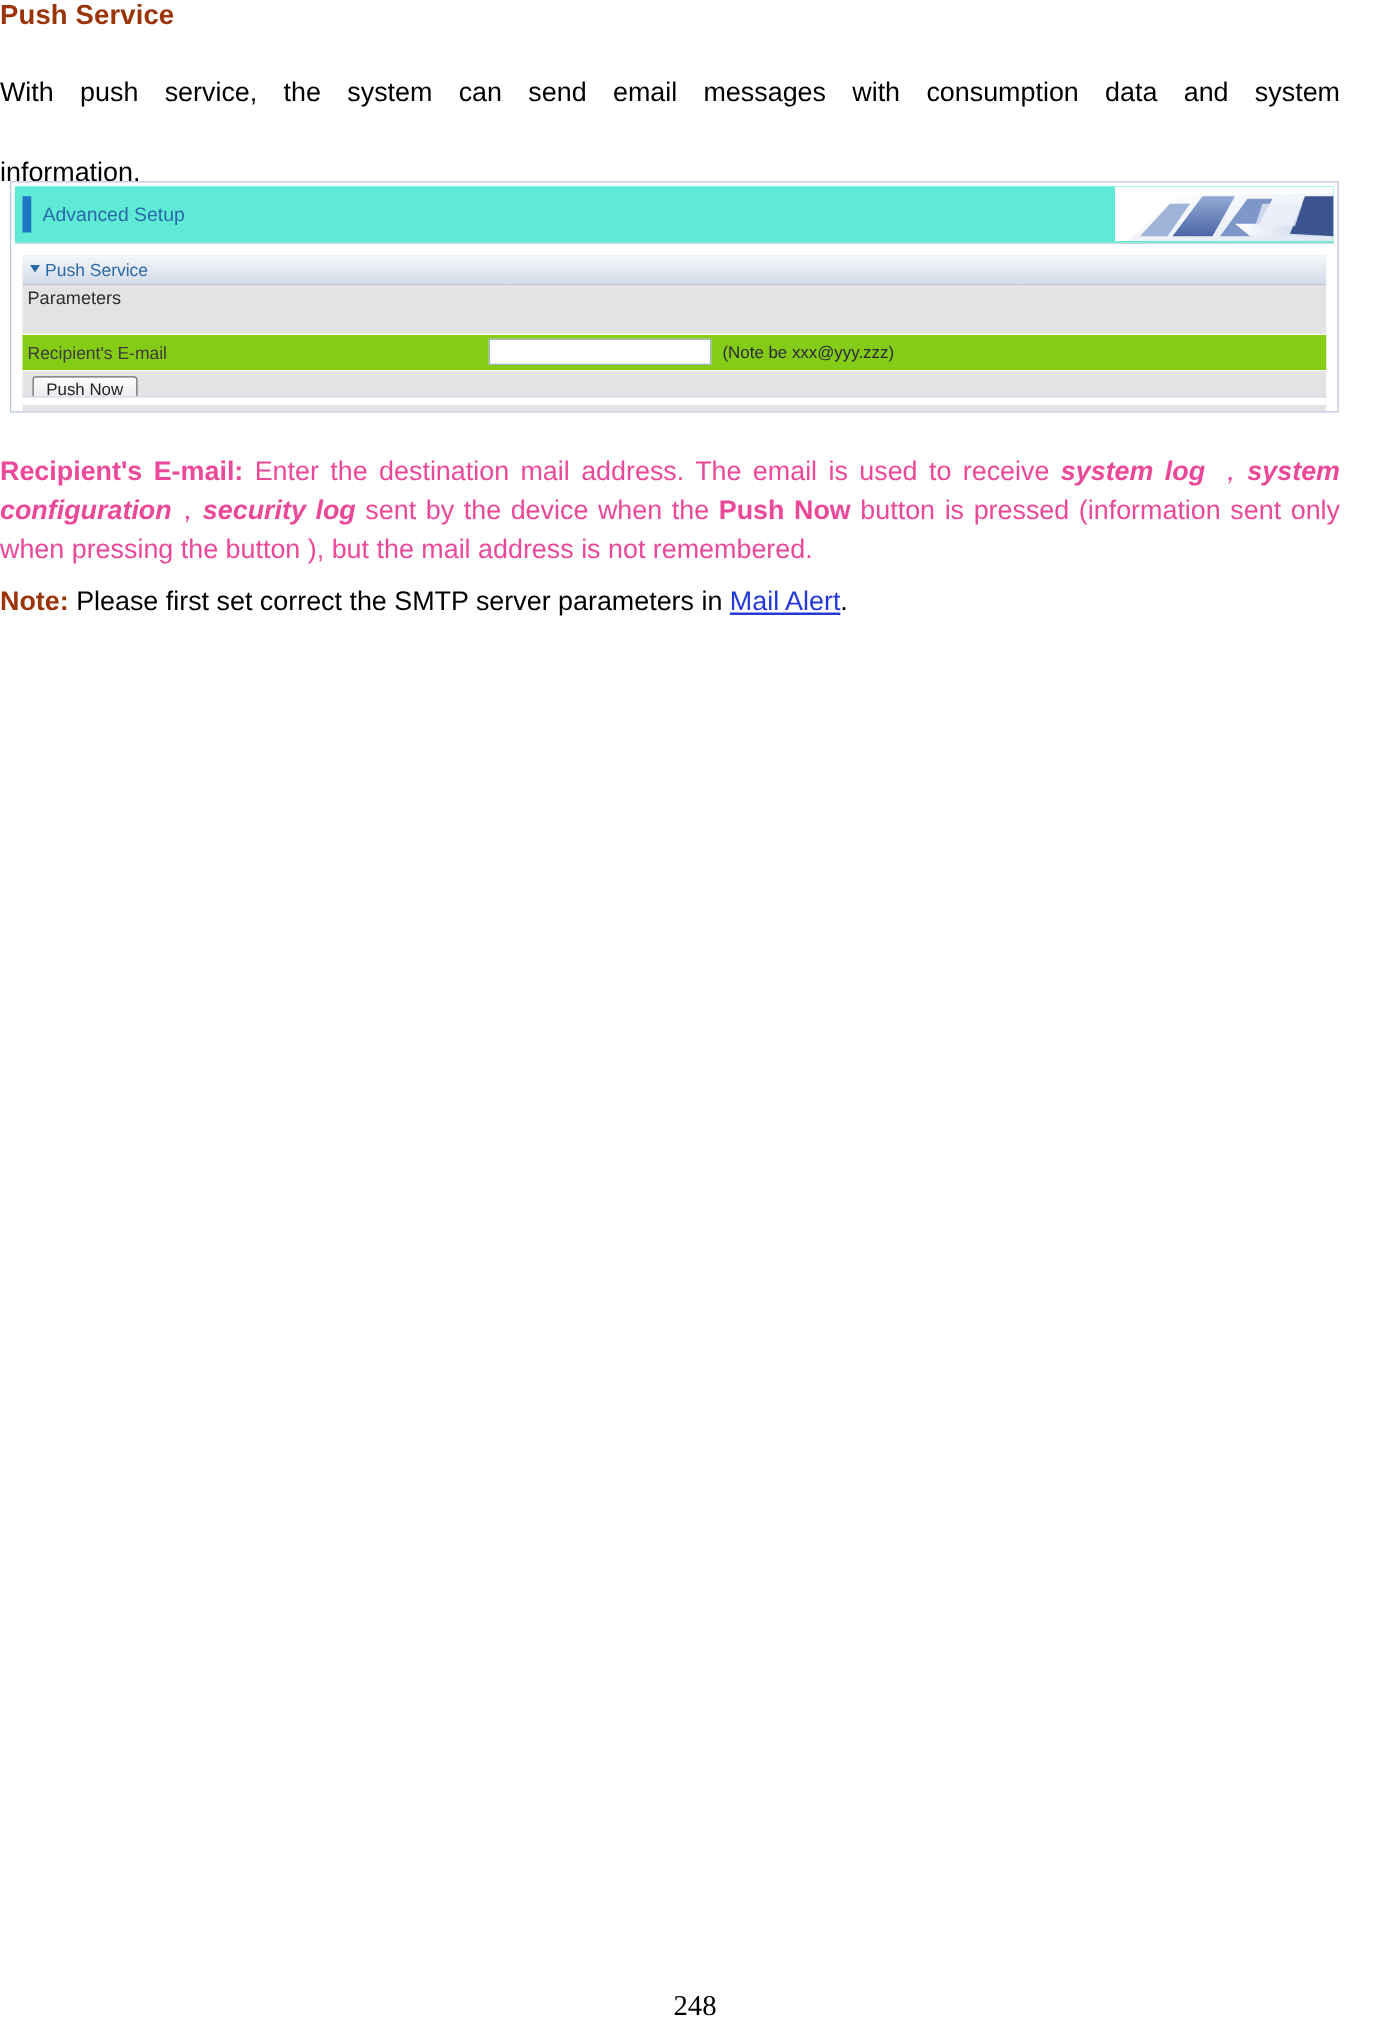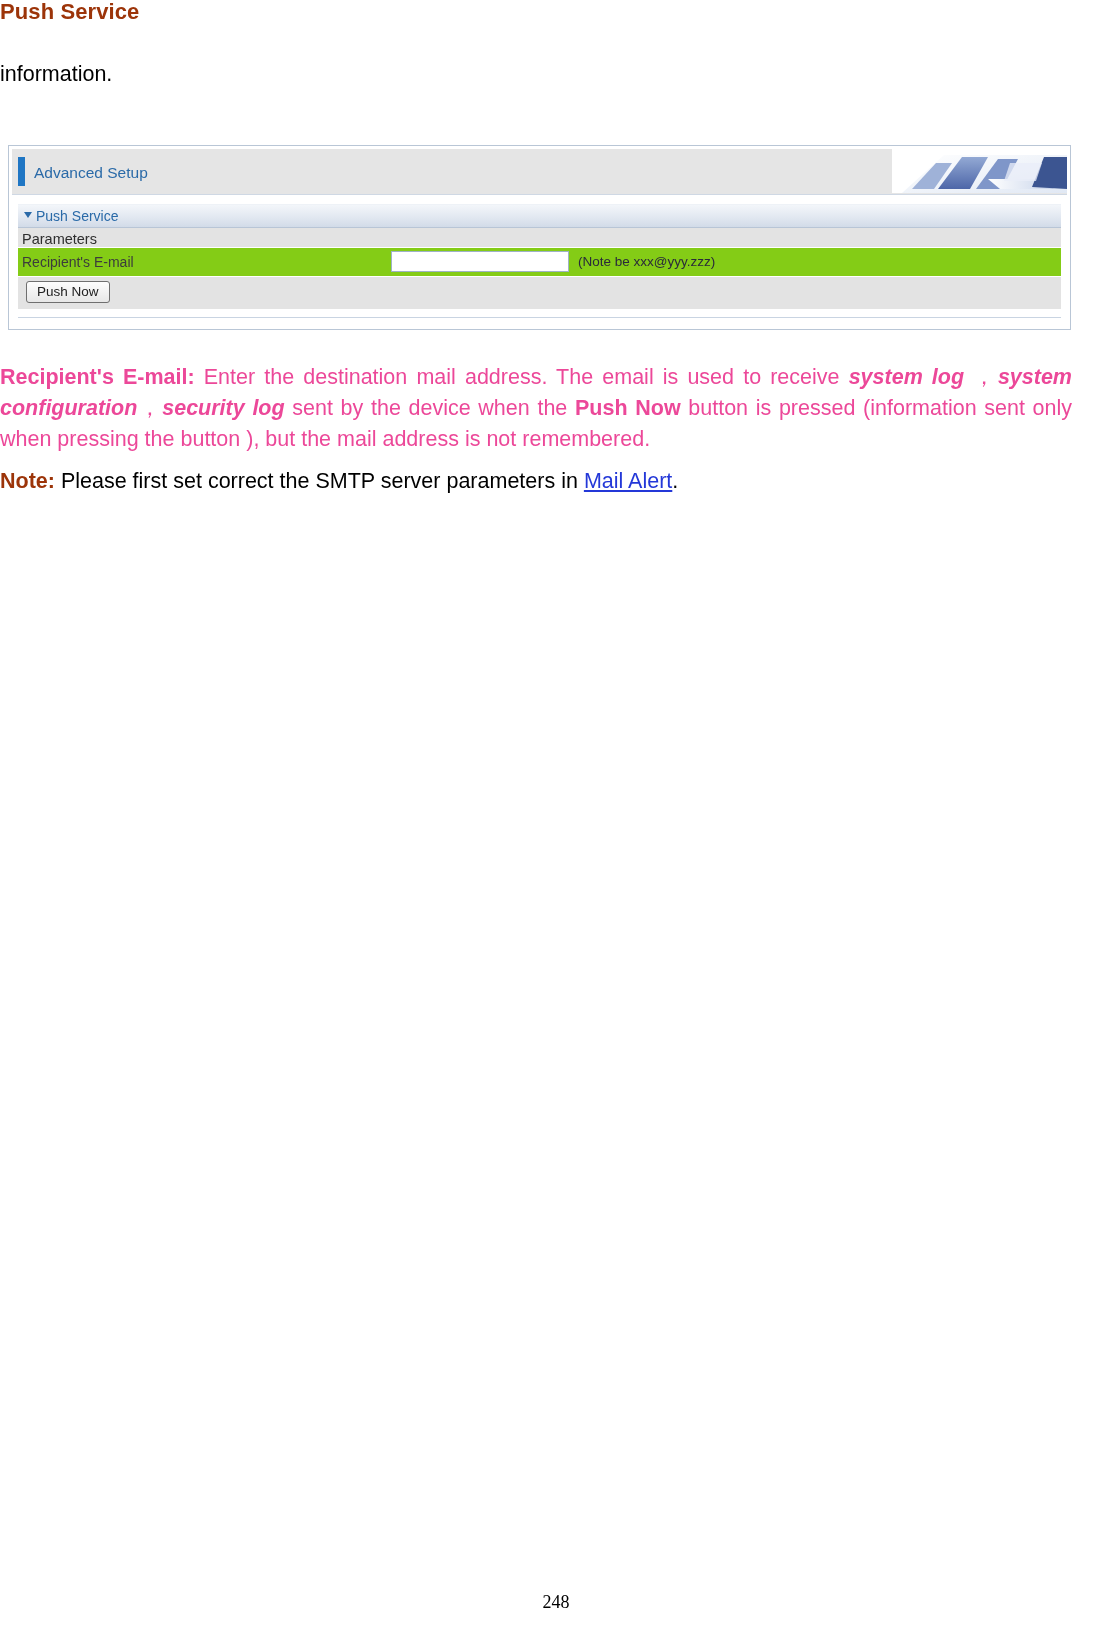--- a/index.html
+++ b/index.html
@@ -74,21 +74,21 @@
     bottom: 3px;
     background: #ffffff;
     box-sizing: border-box;
   }
 
   
   .ui-header {
     position: relative;
     height: 45px;
     border-bottom: 1px solid #cfd8e4;
-    background: #e5e5e5;
+    background: #5eead4;
     overflow: hidden;
   }
   .ui-header-accent {
     position: absolute;
     left: 6px;
     top: 8px;
     width: 7px;
     height: 29px;
     background: #1f76c4;
   }
@@ -139,21 +139,21 @@
   .ui-rows {
     position: relative;
     margin: 0 6px 0 6px;
   }
   .ui-row {
     position: relative;
     width: 100%;
     box-sizing: border-box;
   }
   .row-params {
-    height: 20px;
+    height: 40px;
     background: #e3e3e3;
     border-bottom: 1px solid #ffffff;
   }
   .row-params .txt {
     position: absolute;
     left: 4px;
     top: 3px;
     font-size: 14.5px;
     color: #2e2e2e;
     font-weight: normal;
@@ -253,32 +253,33 @@
   }
 
   
   .page-number {
     position: absolute;
     left: 0;
     right: 0;
     top: 1592px;
     text-align: center;
     font-family: "Liberation Serif", serif;
-    font-size: 18px;
+    font-size: 23px;
     color: #000;
   }
 </style>
 </head>
 <body>
 
 <div class="page">
 
   <div class="section-heading">Push Service</div>
 
   <div class="intro">
+    <span class="ln1">With push service, the system can send email messages with consumption data and system</span>
     <span>information.</span>
   </div>
 
   <div class="ui-shot">
     <div class="ui-inner">
 
       <div class="ui-header">
         <div class="ui-header-accent"></div>
         <div class="ui-header-title">Advanced Setup</div>
         <div class="ui-banner">

